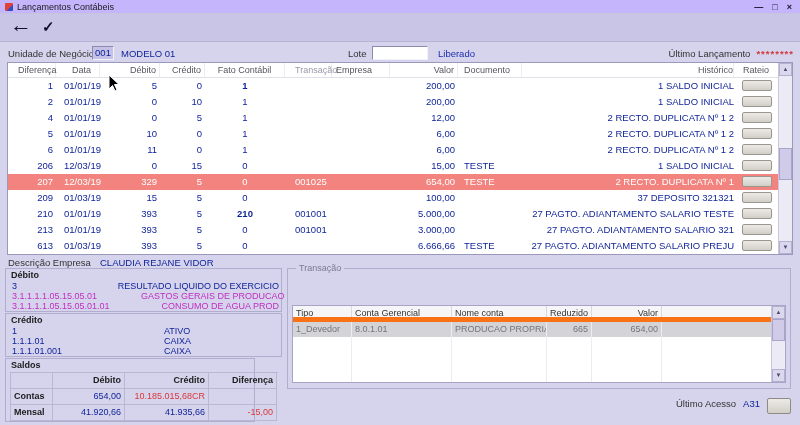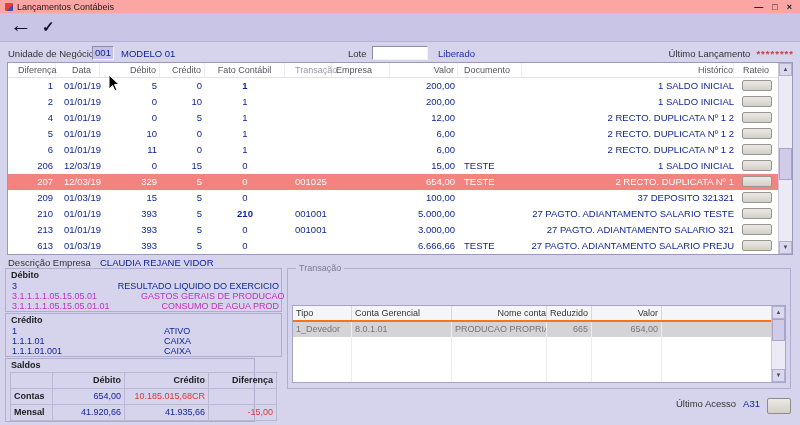--- a/index.html
+++ b/index.html
@@ -1,20 +1,20 @@
 <!DOCTYPE html>
 <html><head>
 <meta charset="utf-8">
 <style>
   * { margin:0; padding:0; box-sizing:border-box; }
   html,body { background:#9b98bc; }
   .screen{position:relative;width:800px;height:425px;background:#d6d3ec;font-family:"Liberation Sans",sans-serif;overflow:hidden;color:#222;}
 
   
-  .titlebar{position:absolute;top:0;left:0;width:800px;height:14px;background:#fca5a5;border-bottom:1px solid #c6c3dc;display:flex;align-items:center;}
+  .titlebar{position:absolute;top:0;left:0;width:800px;height:14px;background:#c4b5fd;border-bottom:1px solid #c6c3dc;display:flex;align-items:center;}
   .app-icon{width:8px;height:8px;margin:0 4px 0 5px;background:linear-gradient(135deg,#e04038 60%,#3050c0 60%);border-radius:1px;}
   .title{font-size:9px;color:#1a1a1a;}
   .win-controls{margin-left:auto;display:flex;align-items:center;gap:9px;padding-right:8px;}
   .win-btn{font-size:9px;font-weight:bold;color:#14142a;line-height:12px;cursor:default;}
 
   
   .toolbar{position:absolute;top:14px;left:0;width:800px;height:28px;background:#c9c5e6;border-bottom:1px solid #b6b2d4;}
   .tb-back{position:absolute;left:10px;top:-2px;font-size:22px;font-weight:bold;color:#10102c;}
   .tb-check{position:absolute;left:42px;top:4px;font-size:15px;font-weight:bold;color:#10102c;}
 
@@ -84,26 +84,26 @@
   .sal-h{font-weight:bold;color:#1c1c1c;text-align:right;}
   .sal-label{font-weight:bold;color:#1c1c1c;}
   .sal-val{text-align:right;color:#0b1f97;}
   .sal-val.neg{color:#d83838;}
 
   
   .transacao-box{left:287px;top:268px;width:504px;height:121px;}
   .trans-legend{position:absolute;left:8px;top:-6px;background:#d6d3ec;padding:0 3px;font-size:9px;color:#7b7994;}
   .trans-table{position:absolute;left:4px;top:36px;width:494px;height:78px;background:#fff;border:1px solid #a8a4c6;}
   .trans-inner{position:absolute;left:0;top:0;width:479px;height:76px;}
-  .tr-head{display:flex;height:16px;line-height:15px;font-size:9px;color:#333;background:#f6f6f8;border-bottom:2px solid #f97316;}
+  .tr-head{display:flex;height:16px;line-height:15px;font-size:9px;color:#333;background:#f6f6f8;border-bottom:5px solid #f97316;}
   .tr-head .tc{border-right:1px solid #d8d8e0;}
   .tc{display:inline-block;white-space:nowrap;overflow:hidden;}
   .t-tipo{width:59px;padding-left:3px;}
   .t-conta{width:100px;padding-left:3px;}
-  .t-nome{width:95px;padding-left:3px;text-align:right;}
+  .t-nome{width:95px;padding-left:3px;}
   .t-red{width:45px;text-align:right;padding-right:3px;}
   .t-val{width:70px;text-align:right;padding-right:3px;}
   .t-fill{flex:1;}
   .tr-row{display:flex;height:15px;line-height:15px;font-size:9px;color:#0b1f97;}
   .tr-row .tc{border-right:1px solid #ececf2;}
   .tr-row.tr-sel{background:#d4d3d8;color:#74747c;}
   .tvscroll{position:absolute;right:0;top:0;width:14px;height:76px;background:#eceaf5;border-left:1px solid #c9c6de;}
   .tsb-thumb{position:absolute;left:0;top:13px;width:13px;height:22px;background:#cfcbe8;border:1px solid #a9a5ca;}
 
   

